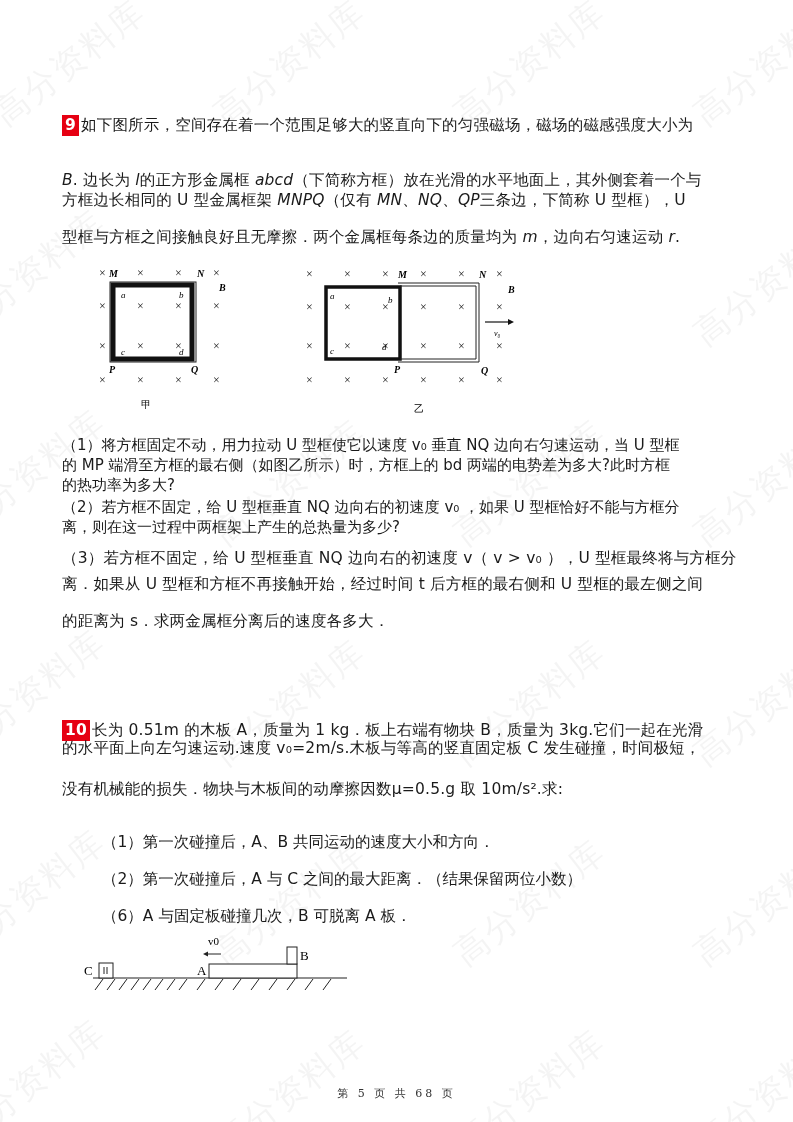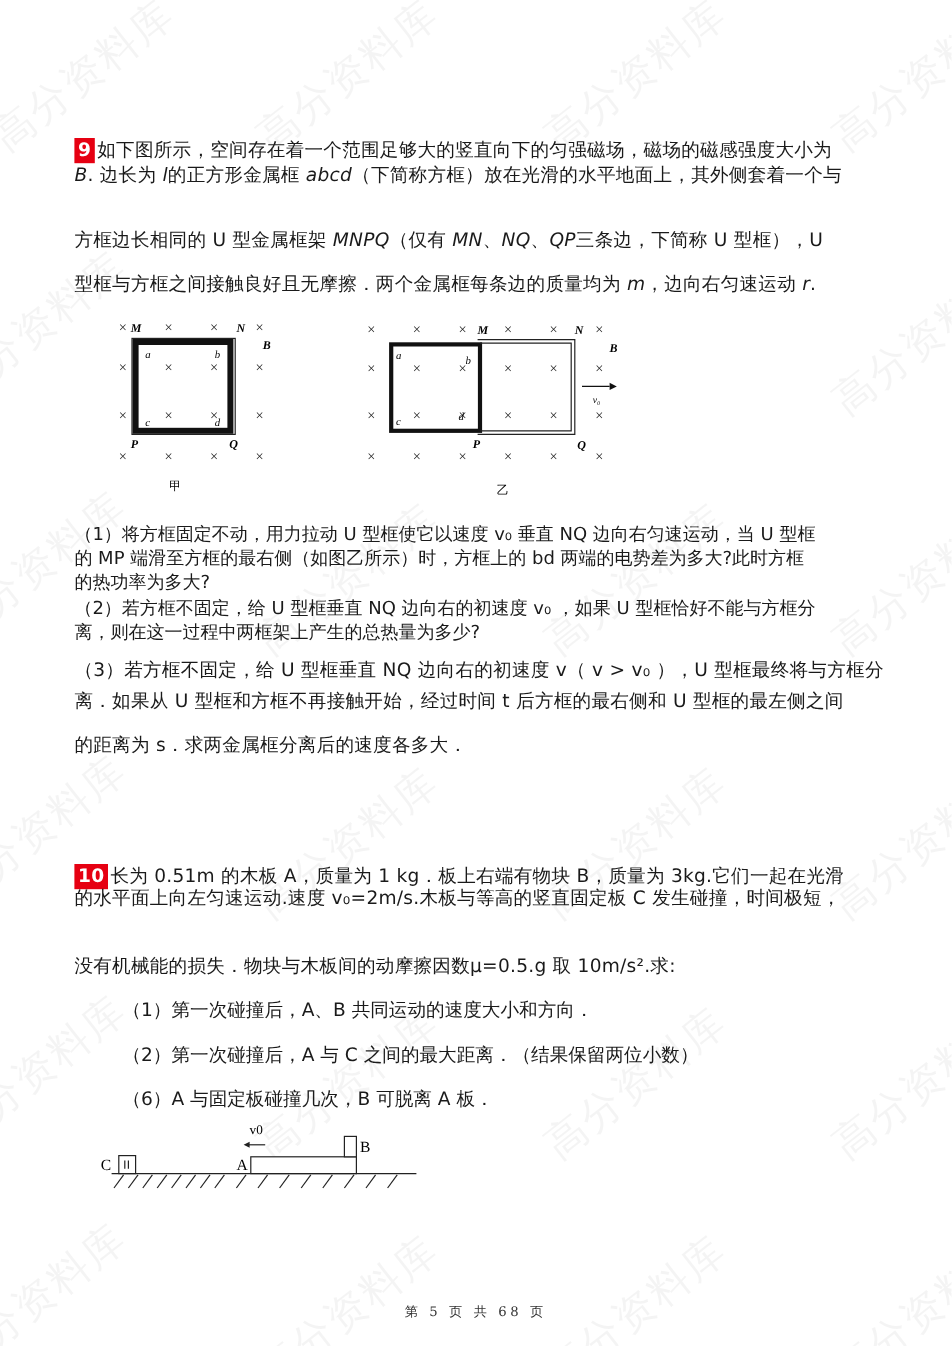--- a/index.html
+++ b/index.html
@@ -57,21 +57,21 @@
   <div class="wm" style="left:-60px;top:1060px;">高分资料库</div>
   <div class="wm" style="left:200px;top:1070px;">高分资料库</div>
   <div class="wm" style="left:440px;top:1070px;">高分资料库</div>
   <div class="wm" style="left:680px;top:1070px;">高分资料库</div>
 </div>
 
 <section>
   <div class="q-line" style="top:115px;">
     <span class="num-badge">9</span><span>如下图所示，空间存在着一个范围足够大的竖直向下的匀强磁场，磁场的磁感强度大小为</span>
   </div>
-  <div class="q-line" style="top:136px;">
+  <div class="q-line" style="top:170px;">
     <i>B</i><span>. 边长为 </span><i>l</i><span>的正方形金属框 </span><i>abcd</i><span>（下简称方框）放在光滑的水平地面上，其外侧套着一个与</span>
   </div>
   <div class="q-line" style="top:190px;">
     <span>方框边长相同的 U 型金属框架 </span><i>MNPQ</i><span>（仅有 </span><i>MN</i><span>、</span><i>NQ</i><span>、</span><i>QP</i><span>三条边，下简称 U 型框），U</span>
   </div>
   <div class="q-line" style="top:227px;">
     <span>型框与方框之间接触良好且无摩擦．两个金属框每条边的质量均为 </span><i>m</i><span>，边向右匀速运动 </span><i>r</i><span>.</span>
   </div>
 
   <svg style="position:absolute;left:95px;top:262px;" width="140" height="150" viewBox="0 0 140 150">
@@ -160,21 +160,21 @@
   <div class="q-line" style="top:548px;">（3）若方框不固定，给 U 型框垂直 NQ 边向右的初速度 v（ v &gt; v₀ ），U 型框最终将与方框分</div>
   <div class="q-line" style="top:574px;">离．如果从 U 型框和方框不再接触开始，经过时间 t 后方框的最右侧和 U 型框的最左侧之间</div>
   <div class="q-line" style="top:611px;">的距离为 s．求两金属框分离后的速度各多大．</div>
 </section>
 
 <section>
   <div class="q-line" style="top:720px;">
     <span class="num-badge">10</span><span>长为 0.51m 的木板 A，质量为 1 kg．板上右端有物块 B，质量为 3kg.它们一起在光滑</span>
   </div>
   <div class="q-line" style="top:738px;">的水平面上向左匀速运动.速度 v₀=2m/s.木板与等高的竖直固定板 C 发生碰撞，时间极短，</div>
-  <div class="q-line" style="top:795px;">没有机械能的损失．物块与木板间的动摩擦因数μ=0.5.g 取 10m/s².求:</div>
+  <div class="q-line" style="top:779px;">没有机械能的损失．物块与木板间的动摩擦因数μ=0.5.g 取 10m/s².求:</div>
   <div class="sub" style="top:832px;">（1）第一次碰撞后，A、B 共同运动的速度大小和方向．</div>
   <div class="sub" style="top:869px;">（2）第一次碰撞后，A 与 C 之间的最大距离．（结果保留两位小数）</div>
   <div class="sub" style="top:906px;">（6）A 与固定板碰撞几次，B 可脱离 A 板．</div>
 
   <svg style="position:absolute;left:75px;top:930px;" width="280" height="65" viewBox="0 0 280 65">
     <line x1="18" y1="48" x2="272" y2="48" stroke="#222" stroke-width="1.2"></line>
     <g stroke="#222" stroke-width="1">
       <line x1="28" y1="49" x2="20" y2="60"></line>
         <line x1="40" y1="49" x2="32" y2="60"></line>
         <line x1="52" y1="49" x2="44" y2="60"></line>

